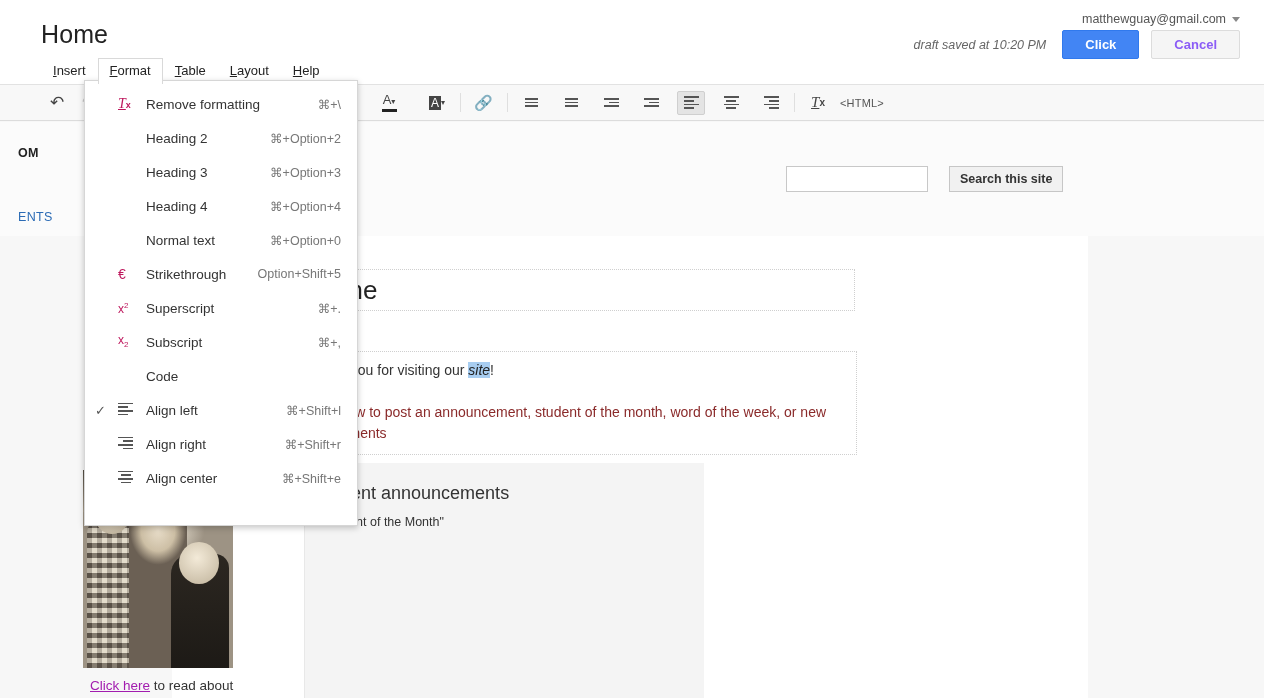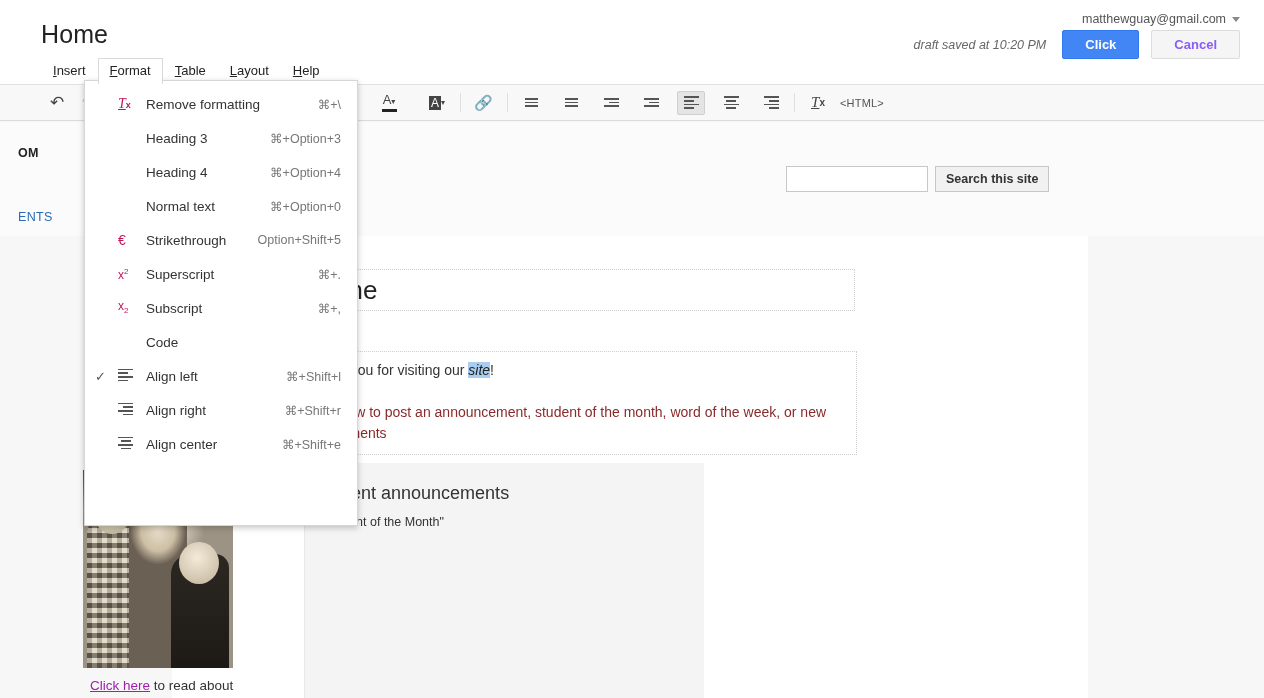--- a/index.html
+++ b/index.html
@@ -88,21 +88,21 @@
   #site-area {
     position: absolute; left: 0; top: 122px; width: 1264px; height: 576px;
     background: #f7f7f7;
   }
   #site-header-band {
     position: absolute; left: 0; top: 0; width: 1264px; height: 114px;
     background: #fbfbfb;
   }
   #search-row {
     position: absolute; left: 786px; top: 44px;
-    display: flex; align-items: flex-start; gap: 7px;
+    display: flex; align-items: flex-start; gap: 21px;
   }
   #search-input {
     width: 142px; height: 26px; border: 1px solid #c8c8c8; background: #fff;
     font-size: 13px; padding: 0 5px; font-family: "Liberation Sans", sans-serif;
   }
   #search-button {
     height: 26px; padding: 0 10px; font-size: 12.5px; font-weight: bold;
     background: #f1f1f1; border: 1px solid #c6c6c6; color: #333;
     cursor: pointer; font-family: "Liberation Sans", sans-serif;
   }
@@ -374,20 +374,24 @@
 </div>
 
 <div id="format-menu">
 
   <div class="mi">
     <span class="mi-icon"><span style="font-family:'Liberation Serif',serif;font-style:italic;font-size:14px;text-decoration:underline">T</span><span style="font-size:9px;font-weight:bold">x</span></span>
     <span class="mi-label">Remove formatting</span>
     <span class="mi-accel">⌘+\</span>
   </div>
 
+  <div class="mi">
+    <span class="mi-label">Heading 2</span>
+    <span class="mi-accel">⌘+Option+2</span>
+  </div>
 
   <div class="mi">
     <span class="mi-label">Heading 3</span>
     <span class="mi-accel">⌘+Option+3</span>
   </div>
 
   <div class="mi">
     <span class="mi-label">Heading 4</span>
     <span class="mi-accel">⌘+Option+4</span>
   </div>

